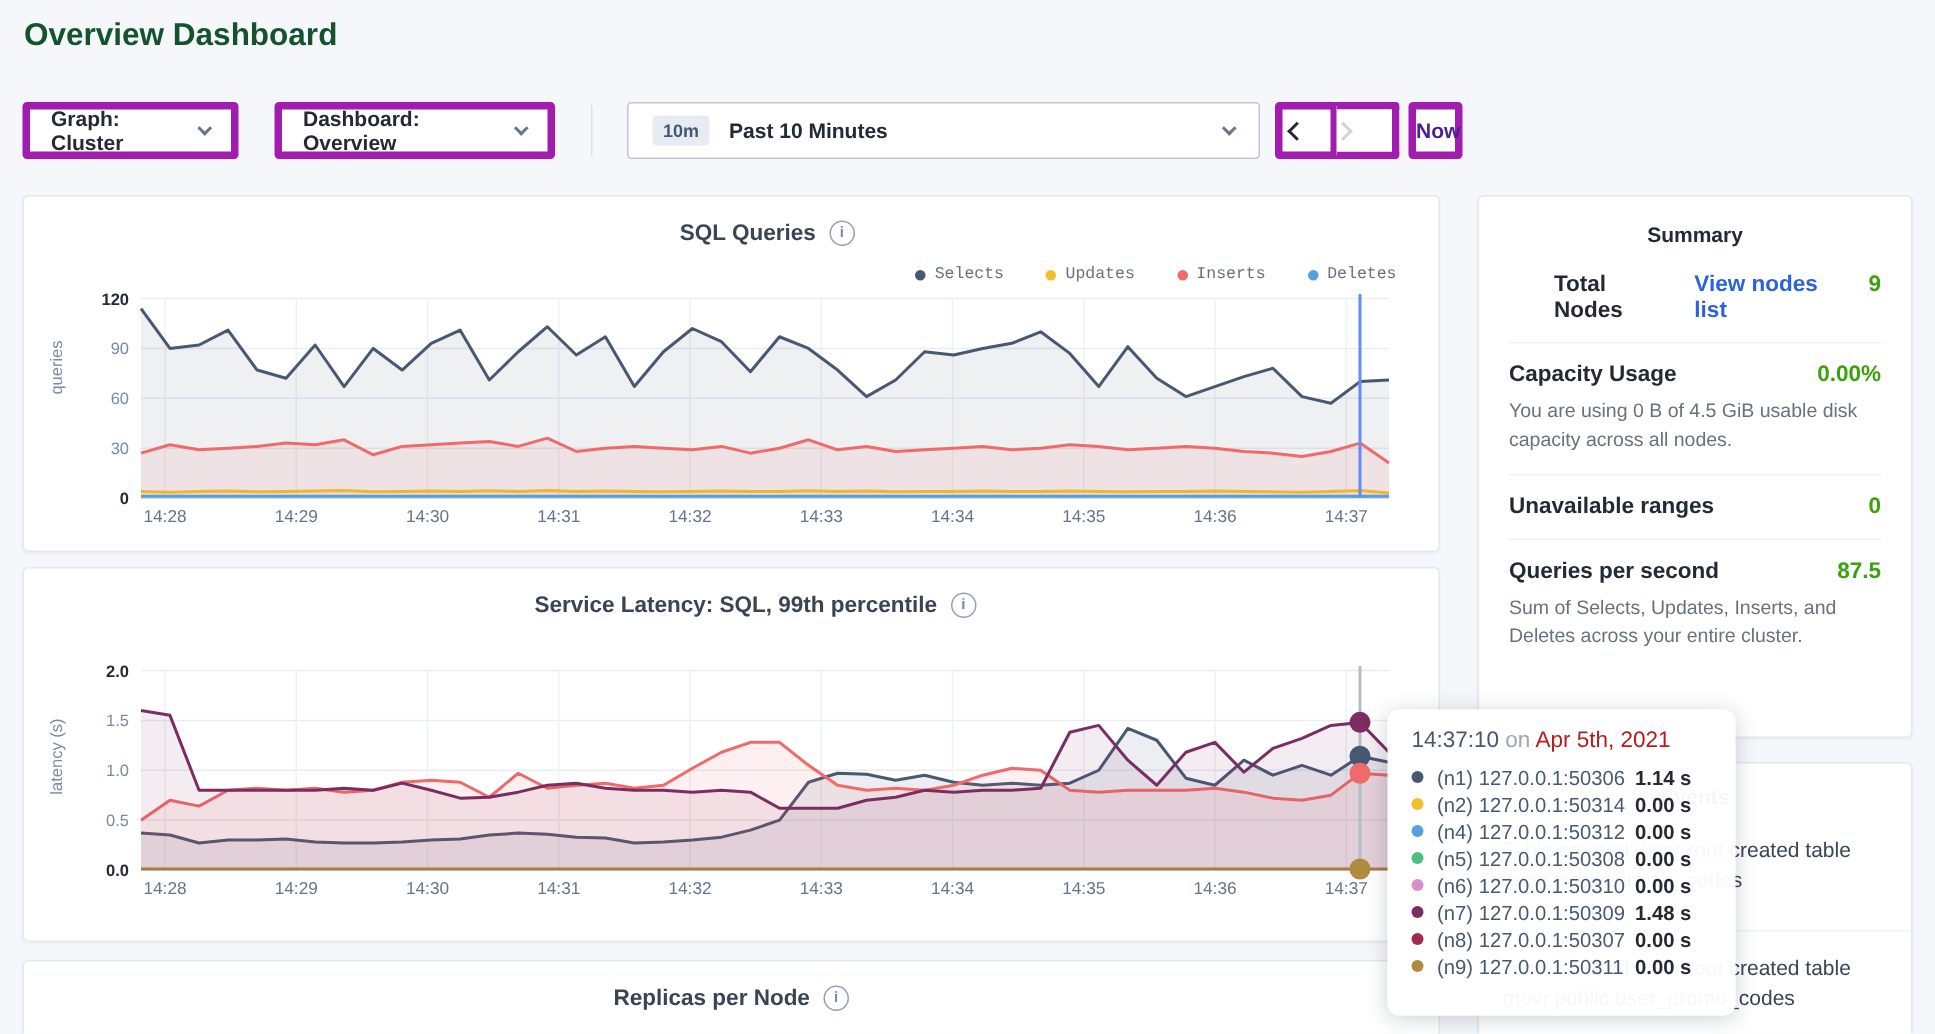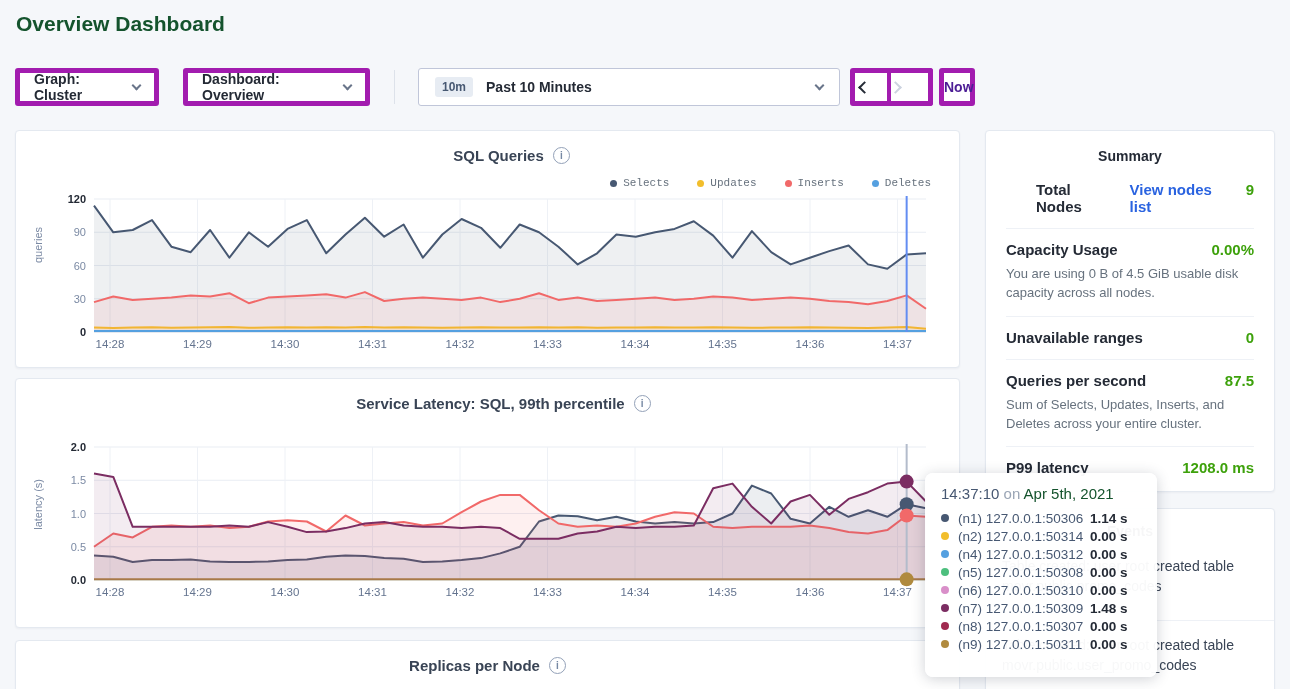--- a/index.html
+++ b/index.html
@@ -69,21 +69,21 @@
   .ev-title { text-align:center; font-weight:700; font-size:14px; padding:14px 0 9px; color:#242a35; }
   .ev-item  { padding:8px 16px 24px; font-size:14px; color:#394455; line-height:20px; }
   .ev-item.second { border-top:1px solid #eef1f6; padding-top:14px; padding-bottom:14px; }
 
   
   #tooltip { position:absolute; left:925px; top:473px; width:232px; height:204px; z-index:50;
              background:rgba(255,255,255,0.96); border-radius:8px; padding:12px 16px;
              box-shadow:0 2px 14px rgba(40,50,70,0.22); }
   .tt-head { font-size:15px; color:#475872; margin-bottom:7px; white-space:nowrap; }
   .tt-head .on   { color:#9aa5b5; }
-  .tt-head .date { color:#14532d; }
+  .tt-head .date { color:#b91c1c; }
   .tt-row  { display:flex; align-items:center; height:18px; font-size:13.5px; }
   .tt-dot  { width:8px; height:8px; border-radius:50%; margin-right:9px; flex:none; }
   .tt-label{ color:#475872; width:132px; flex:none; }
   .tt-val  { font-weight:700; color:#242a35; }
 </style>
 </head>
 <body>
 
 <div class="stage">
 
@@ -260,26 +260,20 @@
           <span class="sum-value">0</span>
         </div>
       </div>
       <div class="sum-row">
         <div class="sum-head">
           <span>Queries per second</span>
           <span class="sum-value">87.5</span>
         </div>
         <div class="sum-desc">Sum of Selects, Updates, Inserts, and Deletes across your entire cluster.</div>
       </div>
-      <div class="sum-row">
-        <div class="sum-head">
-          <span>P99 latency</span>
-          <span class="sum-value">1208.0 ms</span>
-        </div>
-      </div>
     </div>
   </div>
 
   <div class="card" id="card-events">
     <div class="ev-title">Events</div>
     <div class="ev-item">
       <div>Table created: user root created table</div>
       <div>movr.public.promo_codes</div>
     </div>
     <div class="ev-item second">

